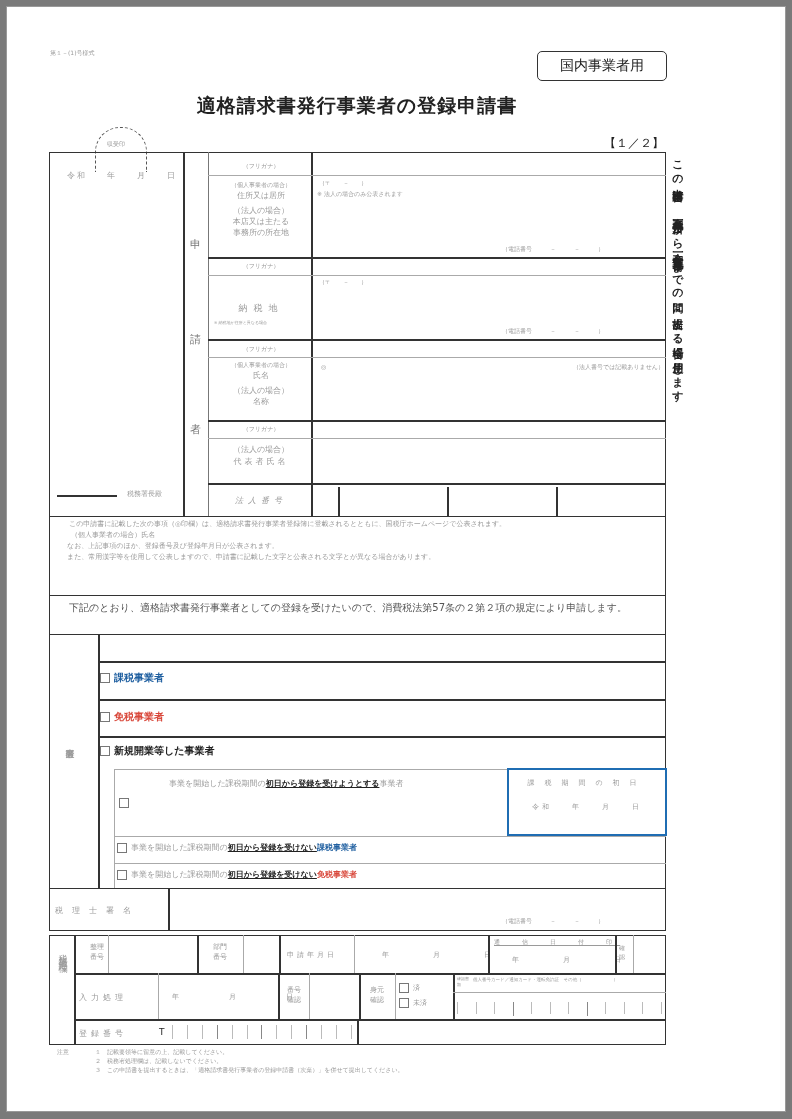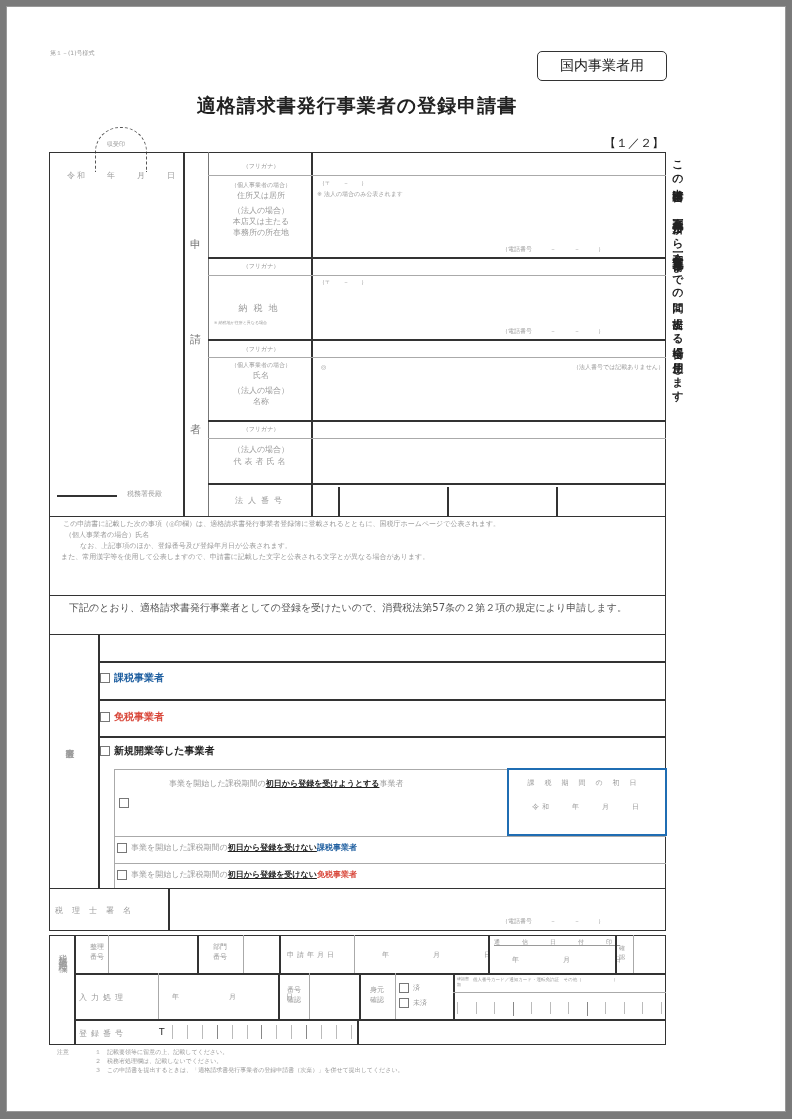--- a/index.html
+++ b/index.html
@@ -92,31 +92,31 @@
   <div class="abs tiny faint" style="left:566px;top:356px;">（法人番号では記載ありません）</div>
   <div class="abs" style="left:306px;top:351px;width:352px;height:61px;"></div>
 
   <div class="abs tiny faint" style="left:205px;top:418px;width:98px;text-align:center;">（フリガナ）</div>
   <div class="abs faint" style="left:205px;top:437px;width:98px;text-align:center;font-size:8px;line-height:12px;">
     <div>（法人の場合）</div>
     <div style="letter-spacing:3px;">代表者氏名</div>
   </div>
   <div class="abs" style="left:306px;top:432px;width:352px;height:43px;"></div>
 
-  <div class="abs faint" style="left:205px;top:488px;width:98px;text-align:center;font-size:8px;letter-spacing:5px;">法人番号</div>
+  <div class="abs faint" style="left:205px;top:488px;width:98px;text-align:center;font-size:8px;letter-spacing:5px;font-style:italic;">法人番号</div>
   <div class="ln" style="left:331px;top:480px;width:1.5px;height:30px;"></div>
   <div class="ln" style="left:440px;top:480px;width:1.5px;height:30px;"></div>
   <div class="ln" style="left:549px;top:480px;width:1.5px;height:30px;"></div>
   <div class="abs" style="left:306px;top:478px;width:352px;height:31px;"></div>
 
   <div class="box" style="left:42px;top:509px;width:617px;height:80px;"></div>
-  <div class="abs faint" style="left:48px;top:512px;width:606px;font-size:7px;line-height:11px;">
+  <div class="abs faint" style="left:54px;top:512px;width:606px;font-size:7px;line-height:11px;">
     <div style="text-indent:8px;">この申請書に記載した次の事項（◎印欄）は、適格請求書発行事業者登録簿に登載されるとともに、国税庁ホームページで公表されます。</div>
     <div style="padding-left:10px;">（個人事業者の場合）氏名</div>
-    <div style="padding-left:6px;margin-left:19px;">なお、上記事項のほか、登録番号及び登録年月日が公表されます。</div>
+    <div style="padding-left:6px;">なお、上記事項のほか、登録番号及び登録年月日が公表されます。</div>
     <div style="padding-left:6px;">また、常用漢字等を使用して公表しますので、申請書に記載した文字と公表される文字とが異なる場合があります。</div>
   </div>
 
   <div class="box" style="left:42px;top:588px;width:617px;height:40px;"></div>
   <div class="abs" style="left:50px;top:593px;width:600px;font-size:10px;line-height:15px;color:#555;text-indent:12px;">下記のとおり、適格請求書発行事業者としての登録を受けたいので、消費税法第57条の２第２項の規定により申請します。</div>
 
   <div class="box" style="left:42px;top:627px;width:617px;height:255px;"></div>
   <div class="ln" style="left:91px;top:627px;width:1.5px;height:255px;"></div>
   <div class="abs vert faint" style="left:56px;top:735px;font-size:9px;">事業者区分</div>
 

